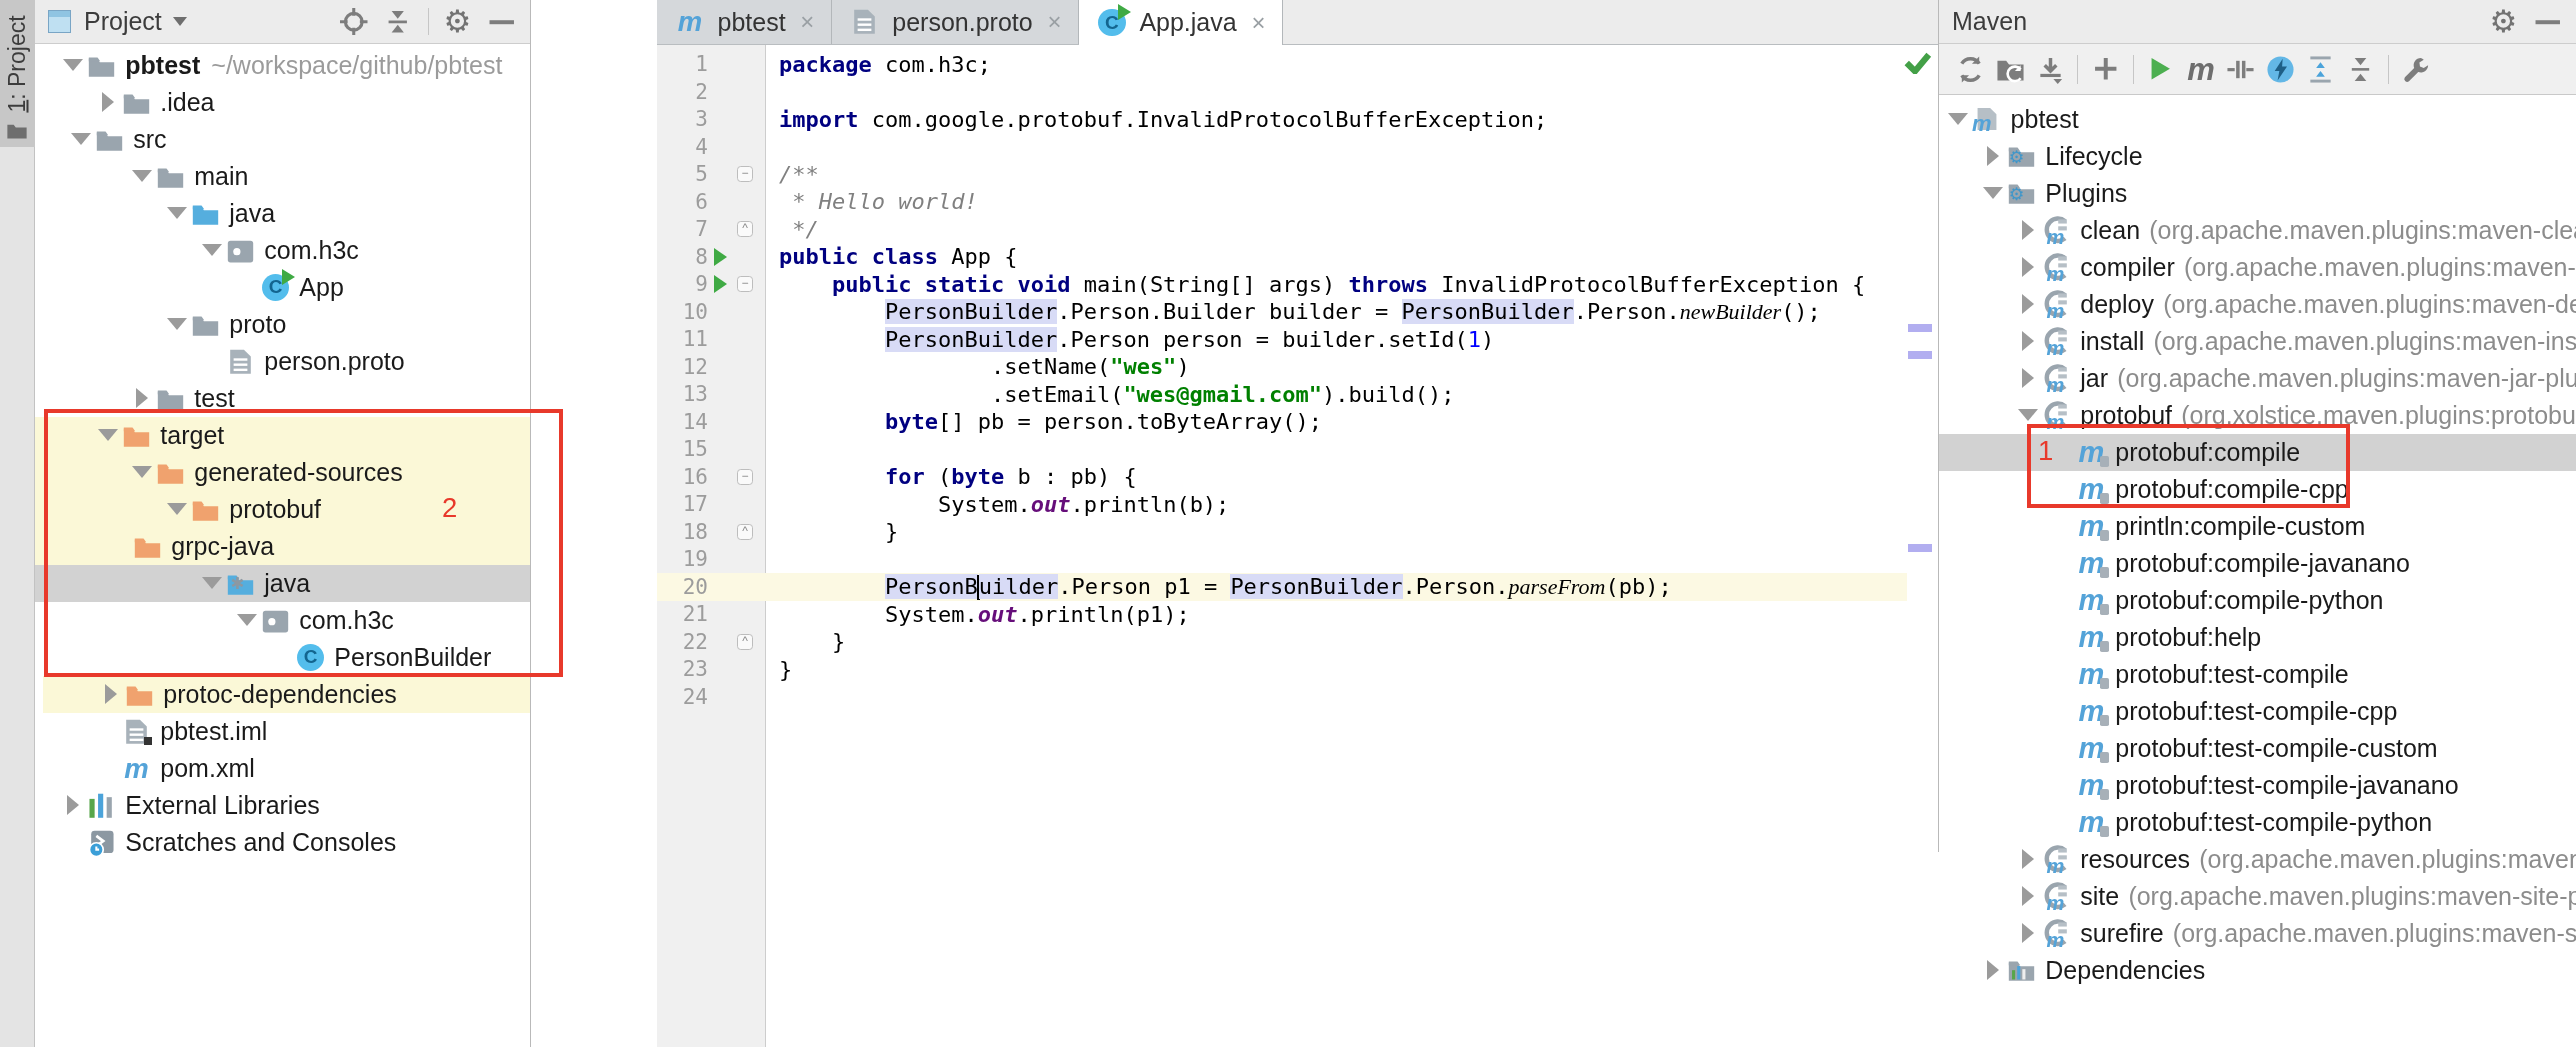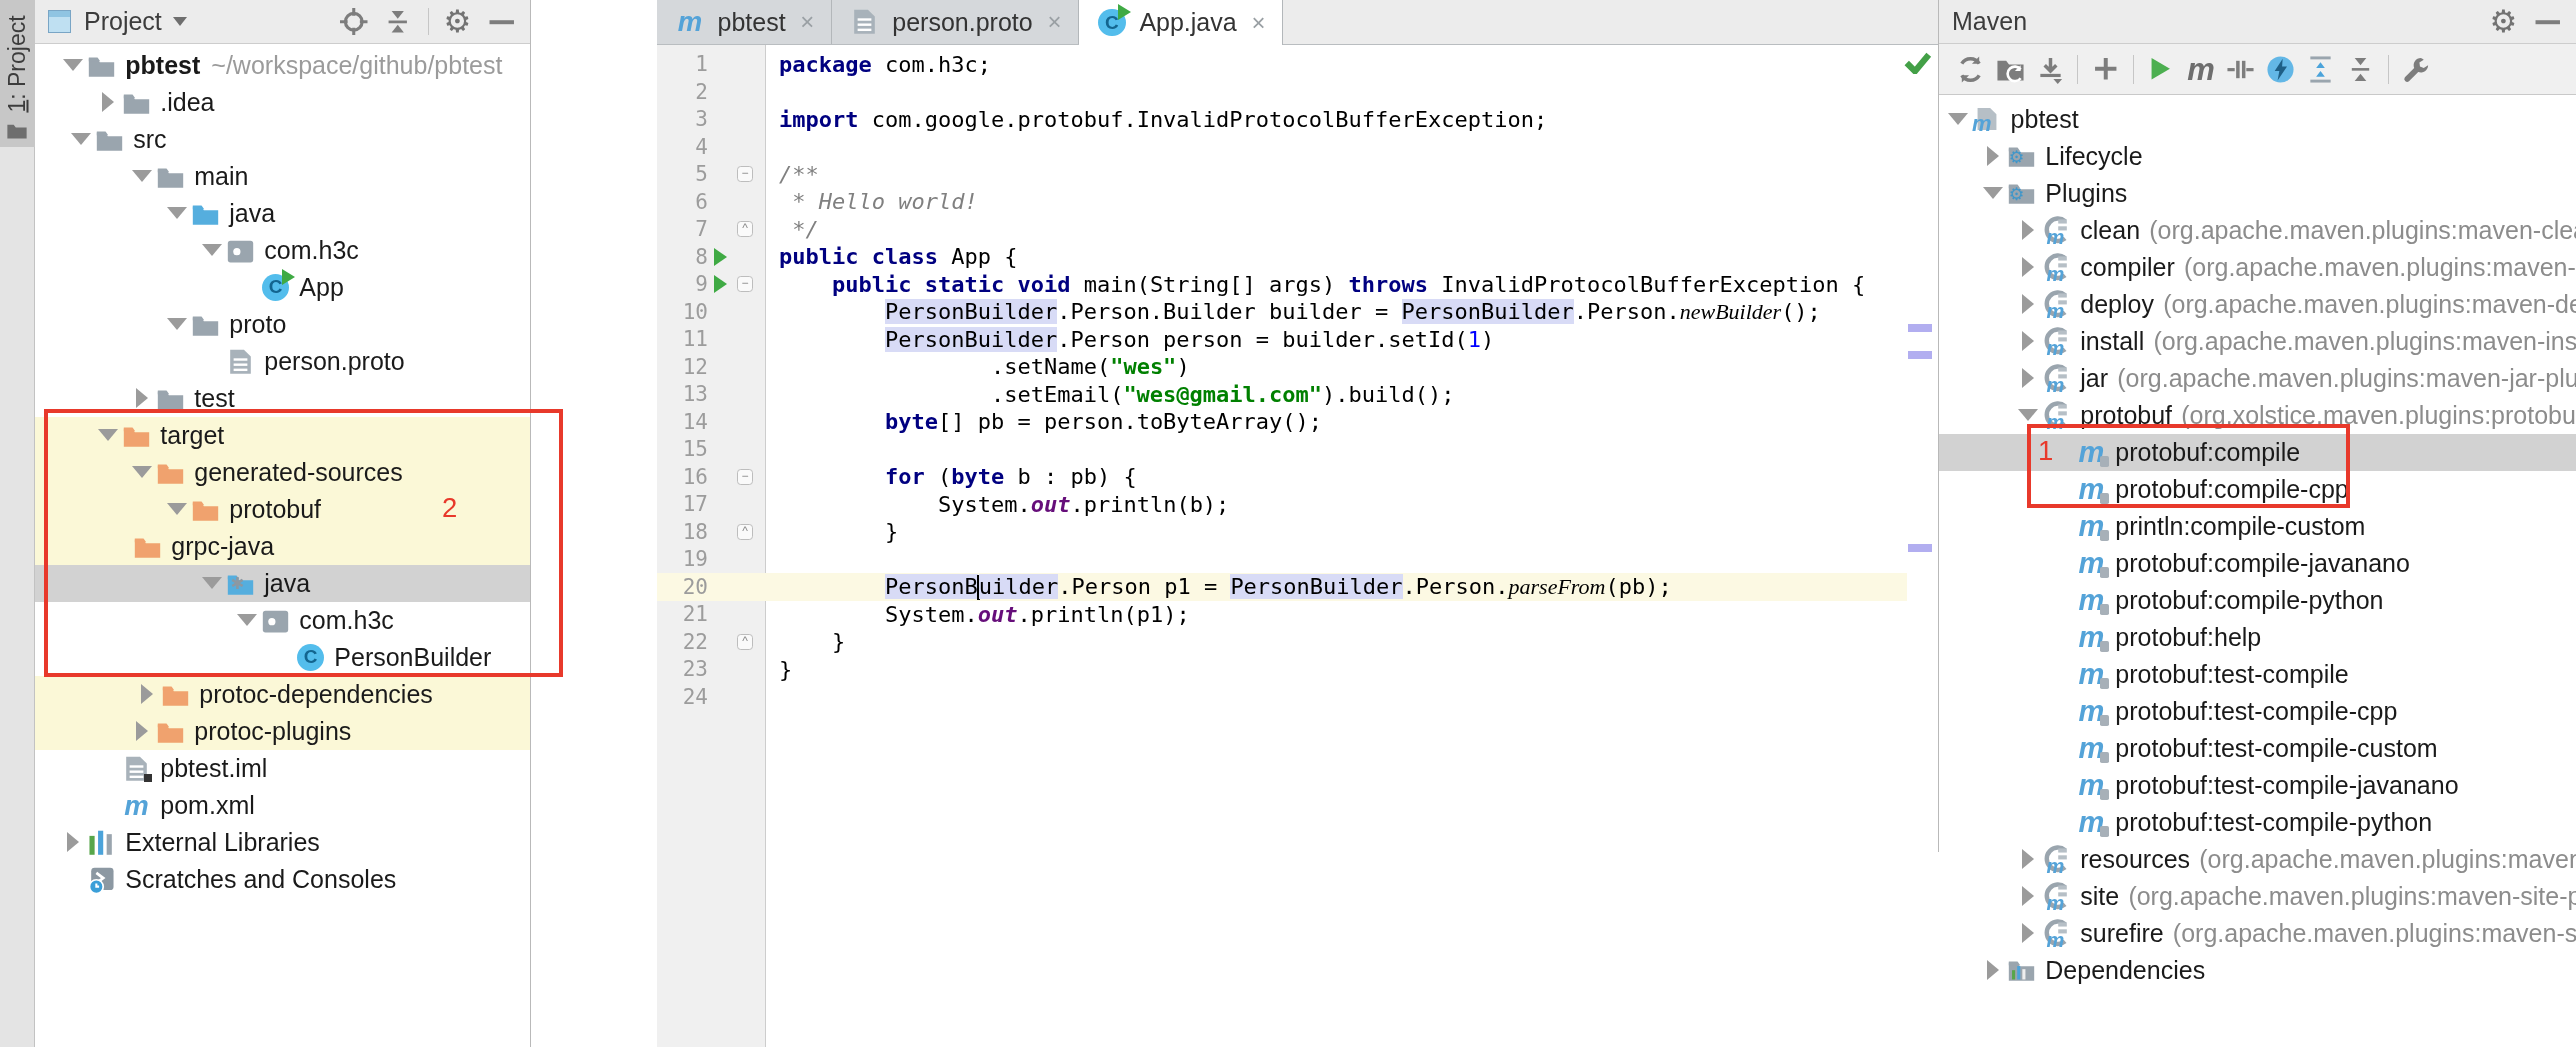--- a/index.html
+++ b/index.html
@@ -316,39 +316,29 @@
           </span>
           <span class="tlbl">com.h3c</span>
         </div>
         <div class="trow" style="padding-left: 235px;">
           <span class="chev"></span>
           <span class="ticon">
             <span class="cls-ico">C</span>
           </span>
           <span class="tlbl">PersonBuilder</span>
         </div>
-        <div class="trow hl" style="padding-left: 100px;">
+        <div class="trow hl" style="padding-left: 56px; margin-left: 8px;">
           <span class="chev closed"></span>
           <span class="ticon">
             <svg viewBox="0 0 16 15">
               <path d="M1 3.5 h4.6 l1.5 2 H15 v8 H1 Z M1 3.5 V13.5" fill="#f0a26e"></path>
               <path d="M1 3 h4.8 l1.5 2 H1 Z" fill="#f0a26e"></path>
             </svg>
           </span>
           <span class="tlbl">protoc-dependencies</span>
-        </div>
-        <div class="trow hl" style="padding-left: 95px;">
-          <span class="chev closed"></span>
-          <span class="ticon">
-            <svg viewBox="0 0 16 15">
-              <path d="M1 3.5 h4.6 l1.5 2 H15 v8 H1 Z M1 3.5 V13.5" fill="#f0a26e"></path>
-              <path d="M1 3 h4.8 l1.5 2 H1 Z" fill="#f0a26e"></path>
-            </svg>
-          </span>
-          <span class="tlbl">protoc-plugins</span>
         </div>
         <div class="trow" style="padding-left: 61px;">
           <span class="chev"></span>
           <span class="ticon">
             <svg viewBox="0 0 14 16">
               <path d="M1 1 h8 l4 4 v10 H1 Z" fill="#a8b2ba"></path>
               <rect x="3" y="6" width="8" height="1.4" fill="#fff"></rect>
               <rect x="3" y="9" width="8" height="1.4" fill="#fff"></rect>
               <rect x="3" y="12" width="8" height="1.4" fill="#fff"></rect>
             </svg>

